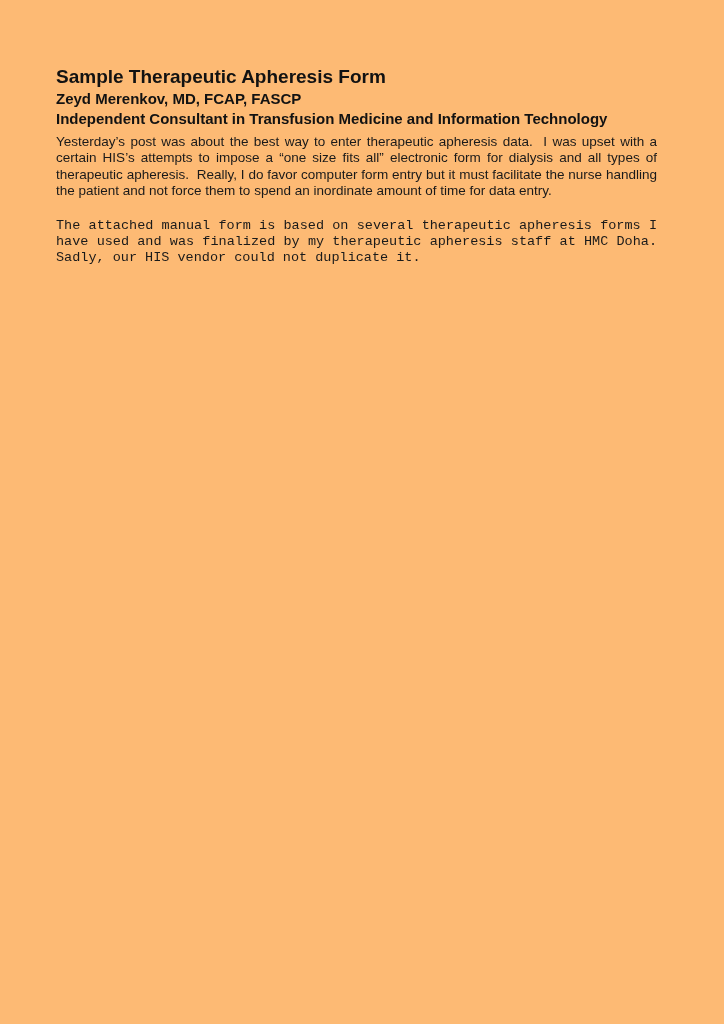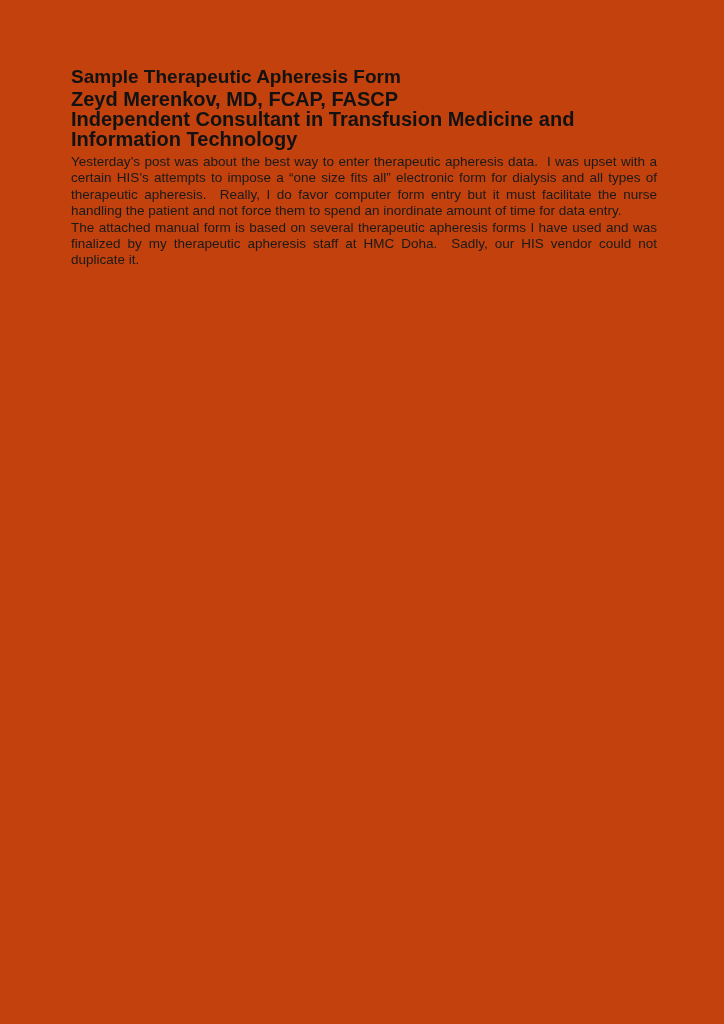--- a/index.html
+++ b/index.html
@@ -9,50 +9,52 @@
   }
   body {
     width: 724px;
     height: 1024px;
     overflow: hidden;
   }
   .page {
     box-sizing: border-box;
     width: 724px;
     height: 1024px;
-    background: #c2410c;
-    padding: 65px 67px 0 71px;
+    background: #fdba74;
+    padding: 65px 67px 0 56px;
     font-family: "Liberation Sans", sans-serif;
     color: #151515;
   }
   .doc-title {
     margin: 0;
     font-size: 19px;
     line-height: 24px;
     font-weight: bold;
     color: #121212;
   }
   .byline-line {
-    font-size: 20px;
+    font-size: 15px;
     line-height: 20px;
     font-weight: bold;
     color: #121212;
   }
   .body-para {
     margin: 0;
     font-size: 13.5px;
     line-height: 16.4px;
     text-align: justify;
     white-space: pre-wrap;
     color: #1a1a1a;
   }
   .body-para.first {
     margin-top: 5px;
   }
   .body-para.second {
+    margin-top: 18px;
+    font-family: Liberation Mono, monospace;
   }
 </style>
 </head>
 <body>
 
 <div class="page">
   <h1 class="doc-title">Sample Therapeutic Apheresis Form</h1>
 
   <div class="byline">
     <div class="byline-line">Zeyd Merenkov, MD, FCAP, FASCP</div>

